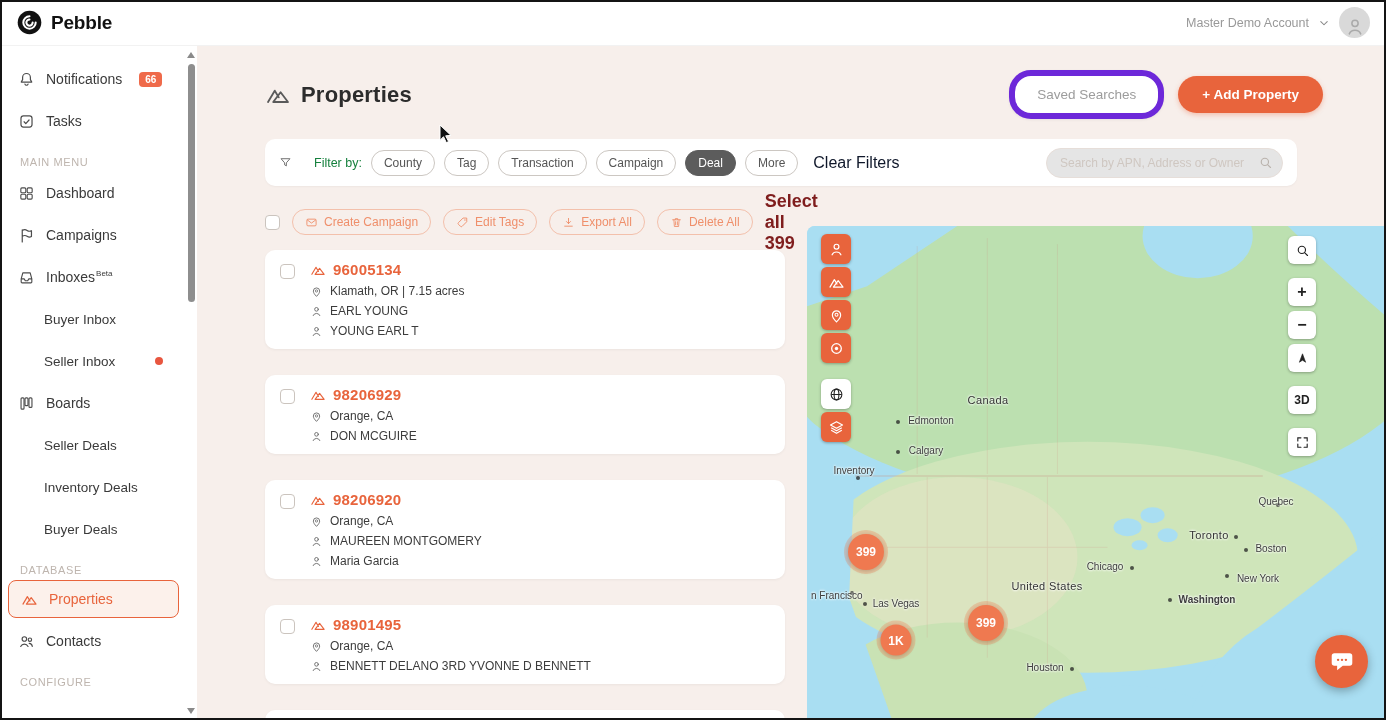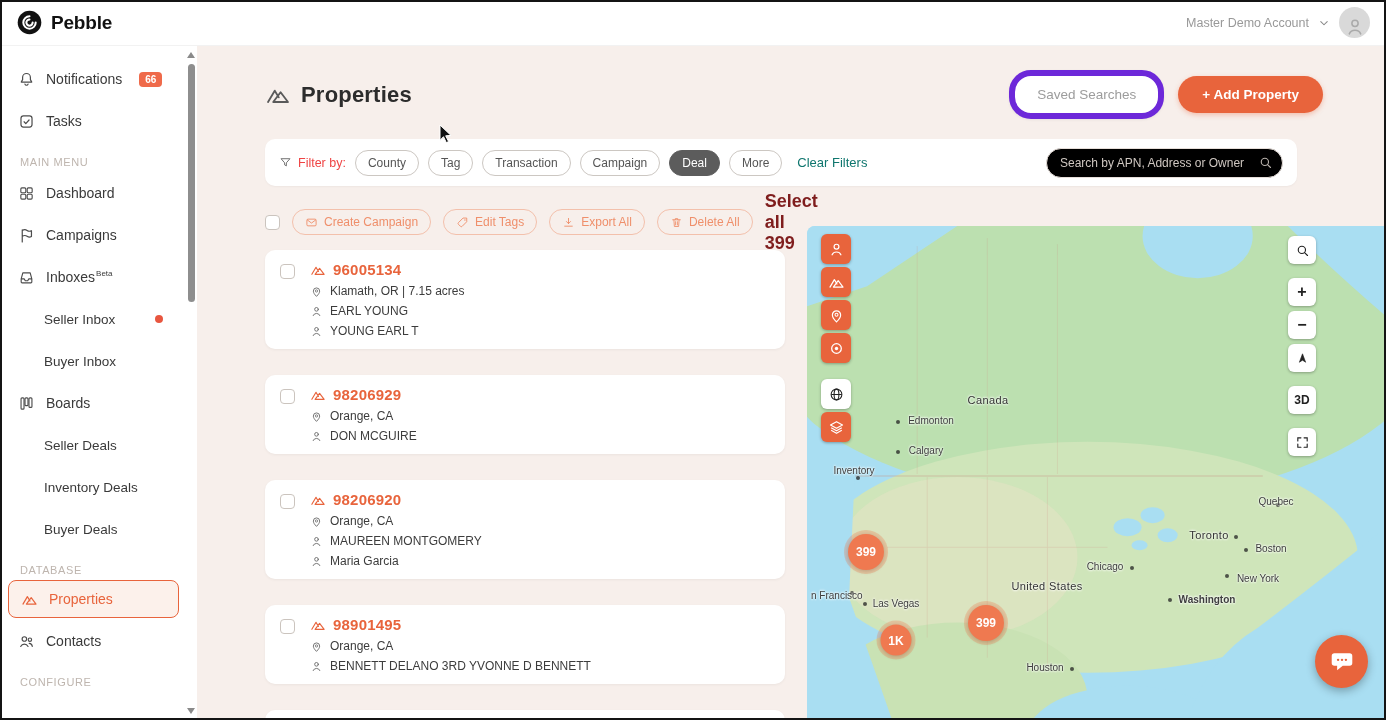--- a/index.html
+++ b/index.html
@@ -45,27 +45,27 @@
   .page-header{display:flex;align-items:center;margin:24px 63px 0 68px}
   .title-wrap{display:flex;align-items:center;gap:10px}
   .title-icon{width:26px;height:26px;color:#5a5a5a}
   .page-title{font-size:22px;font-weight:bold;color:#2c2c2c;letter-spacing:.2px}
   .header-actions{margin-left:auto;display:flex;gap:14px;align-items:center}
   .btn-saved{background:#fff;color:#9c9c9c;font-size:13.5px;padding:11px 22px;border-radius:22px;border:6px solid #6d28d9;box-shadow:0 1px 3px rgba(0,0,0,.06)}
   .btn-add{background:#e8643c;color:#fff;font-size:13.5px;font-weight:bold;padding:11px 24px;border-radius:22px;box-shadow:0 2px 5px rgba(232,100,60,.35)}
 
   
   .filter-bar{margin:20px 89px 0 68px;background:#fff;border-radius:10px;height:47px;display:flex;align-items:center;padding:0 14px;gap:9px;box-shadow:0 1px 2px rgba(0,0,0,.04);position:relative}
-  .filter-label{display:flex;align-items:center;gap:6px;font-size:12.5px;color:#ef4444}
+  .filter-label{display:flex;align-items:center;gap:22px;font-size:12.5px;color:#15803d}
   .fic{width:13px;height:13px;color:#666}
   .fpill{border:1px solid #ccc7c2;border-radius:14px;padding:5px 12px;font-size:12px;color:#555;background:#fff;cursor:pointer;white-space:nowrap}
   .fpill.active{background:#5c5c5c;border-color:#5c5c5c;color:#fff}
-  .clear-filters{font-size:13px;color:#0f766e;margin-left:6px;cursor:pointer}
+  .clear-filters{font-size:16px;color:#0f172a;margin-left:6px;cursor:pointer}
   .search-wrap{margin-left:auto;position:relative}
-  .search-input{width:237px;height:30px;border:1px solid #e6ded9;border-radius:15px;padding:0 30px 0 13px;font-size:12px;color:#777;background:#000000;outline:none;font-family:inherit}
+  .search-input{width:237px;height:30px;border:1px solid #e6ded9;border-radius:15px;padding:0 30px 0 13px;font-size:12px;color:#777;background:#e5e5e5;outline:none;font-family:inherit}
   .search-input::placeholder{color:#cfc7c1}
   .search-icon{position:absolute;right:10px;top:7px;width:15px;height:15px;color:#b9b2ac}
 
   
   .content-row{flex:1;display:flex;margin-left:68px;gap:22px;min-height:0}
   .list-col{width:520px;flex-shrink:0;display:flex;flex-direction:column;margin-top:22px}
   .bulk-row{display:flex;align-items:center;gap:12px;height:28px}
   .checkbox{width:15px;height:15px;border:1.5px solid #cbc4be;border-radius:4px;background:#fff;flex-shrink:0;cursor:pointer}
   .pill-action{display:flex;align-items:center;gap:6px;border:1px solid #f3c0ab;color:#ef8f6b;font-size:12px;padding:5px 12px;border-radius:14px;white-space:nowrap}
   .ai{width:13px;height:13px}
@@ -265,25 +265,25 @@
         </svg>
       <span>Campaigns</span>
     </div>
     <div class="side-item">
       <svg class="sic">
           <use href="#i-inbox"></use>
         </svg>
       <span><span>Inboxes</span><sup class="beta">Beta</sup></span>
     </div>
     <div class="side-sub">
+      <span>Buyer Inbox</span>
+    </div>
+    <div class="side-sub">
       <span>Seller Inbox</span>
       <span class="inbox-dot"></span>
-    </div>
-    <div class="side-sub">
-      <span>Buyer Inbox</span>
     </div>
     <div class="side-item">
       <svg class="sic">
           <use href="#i-boards"></use>
         </svg>
       <span>Boards</span>
     </div>
     <div class="side-sub">
       <span>Seller Deals</span>
     </div>

